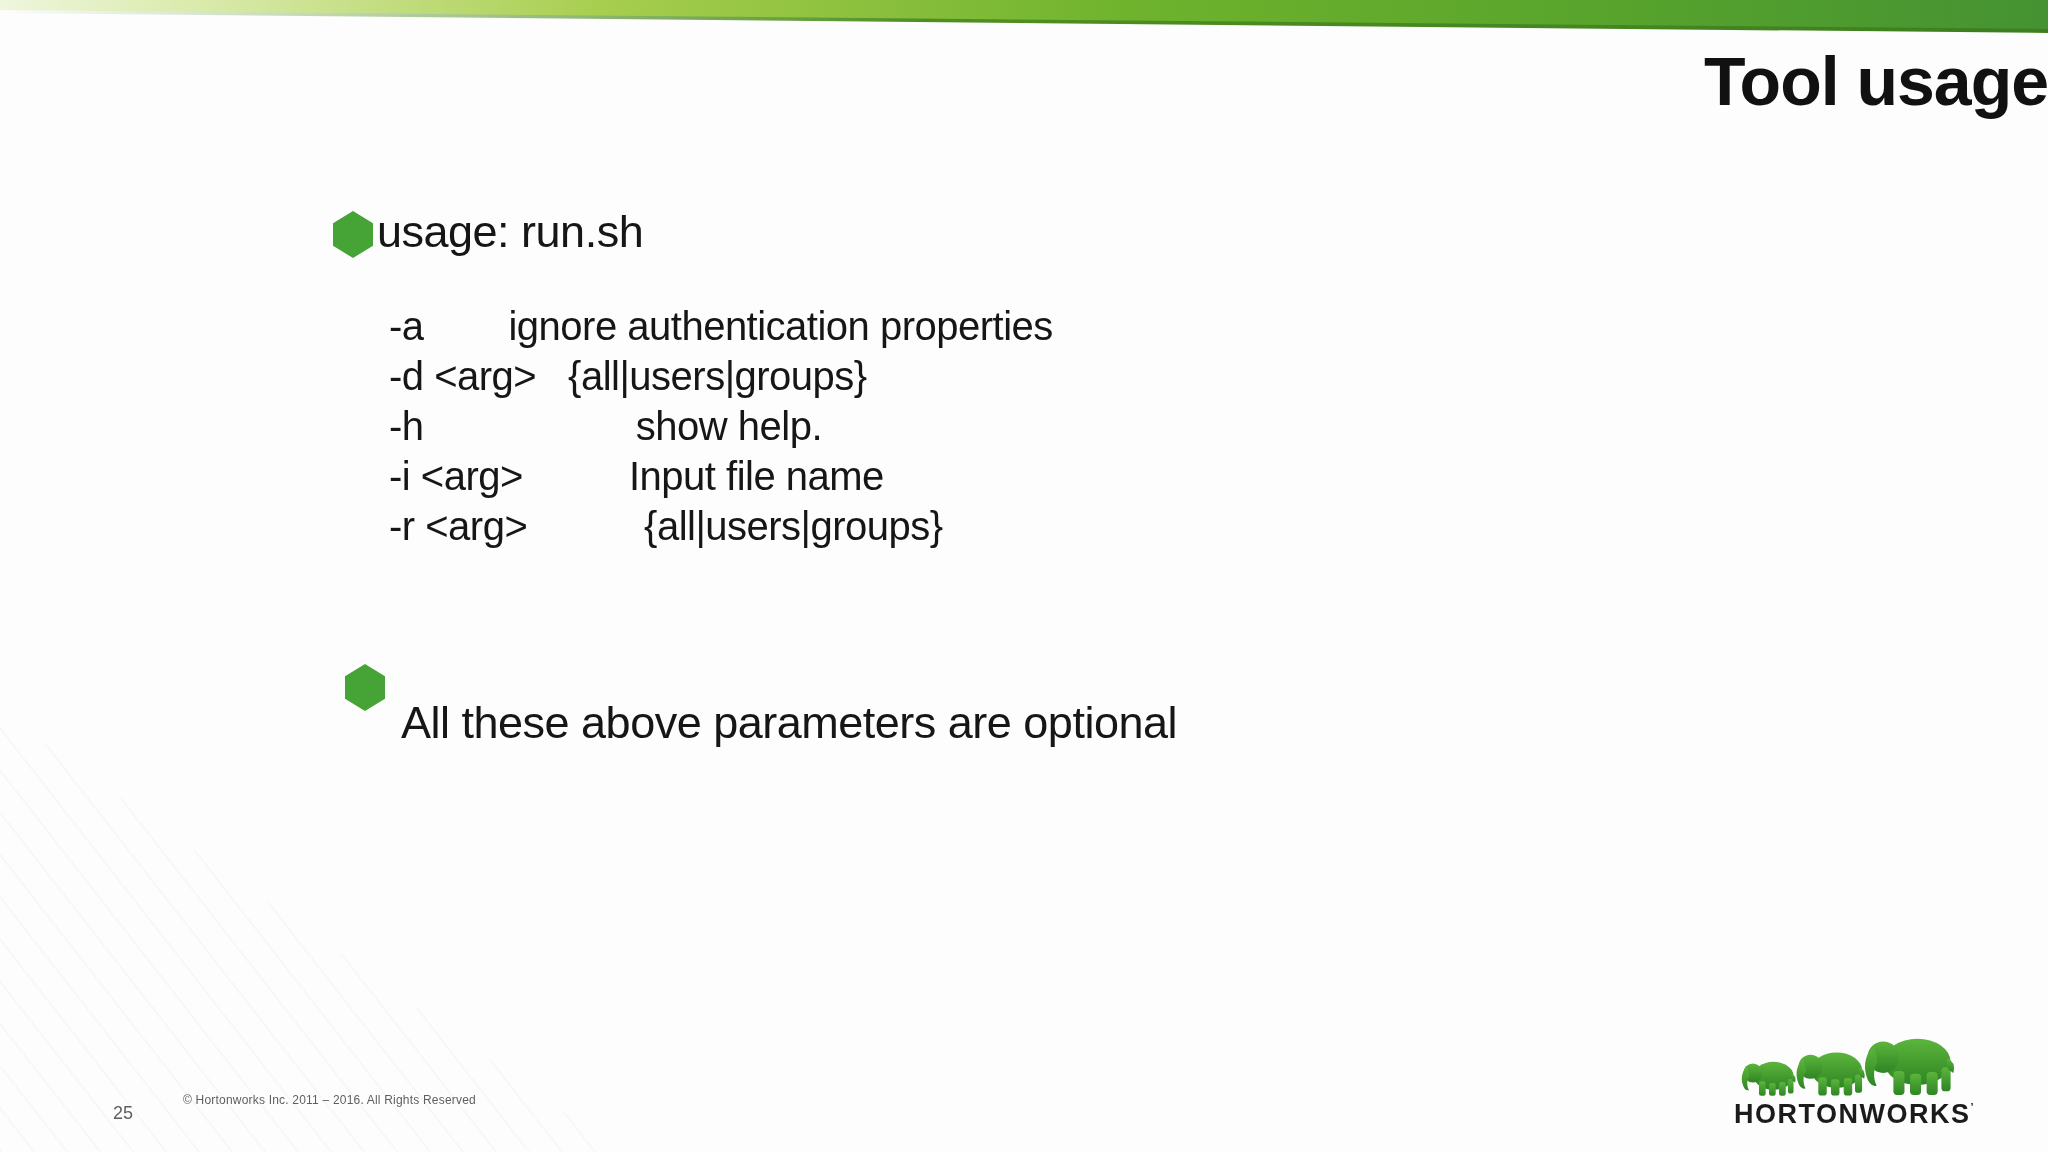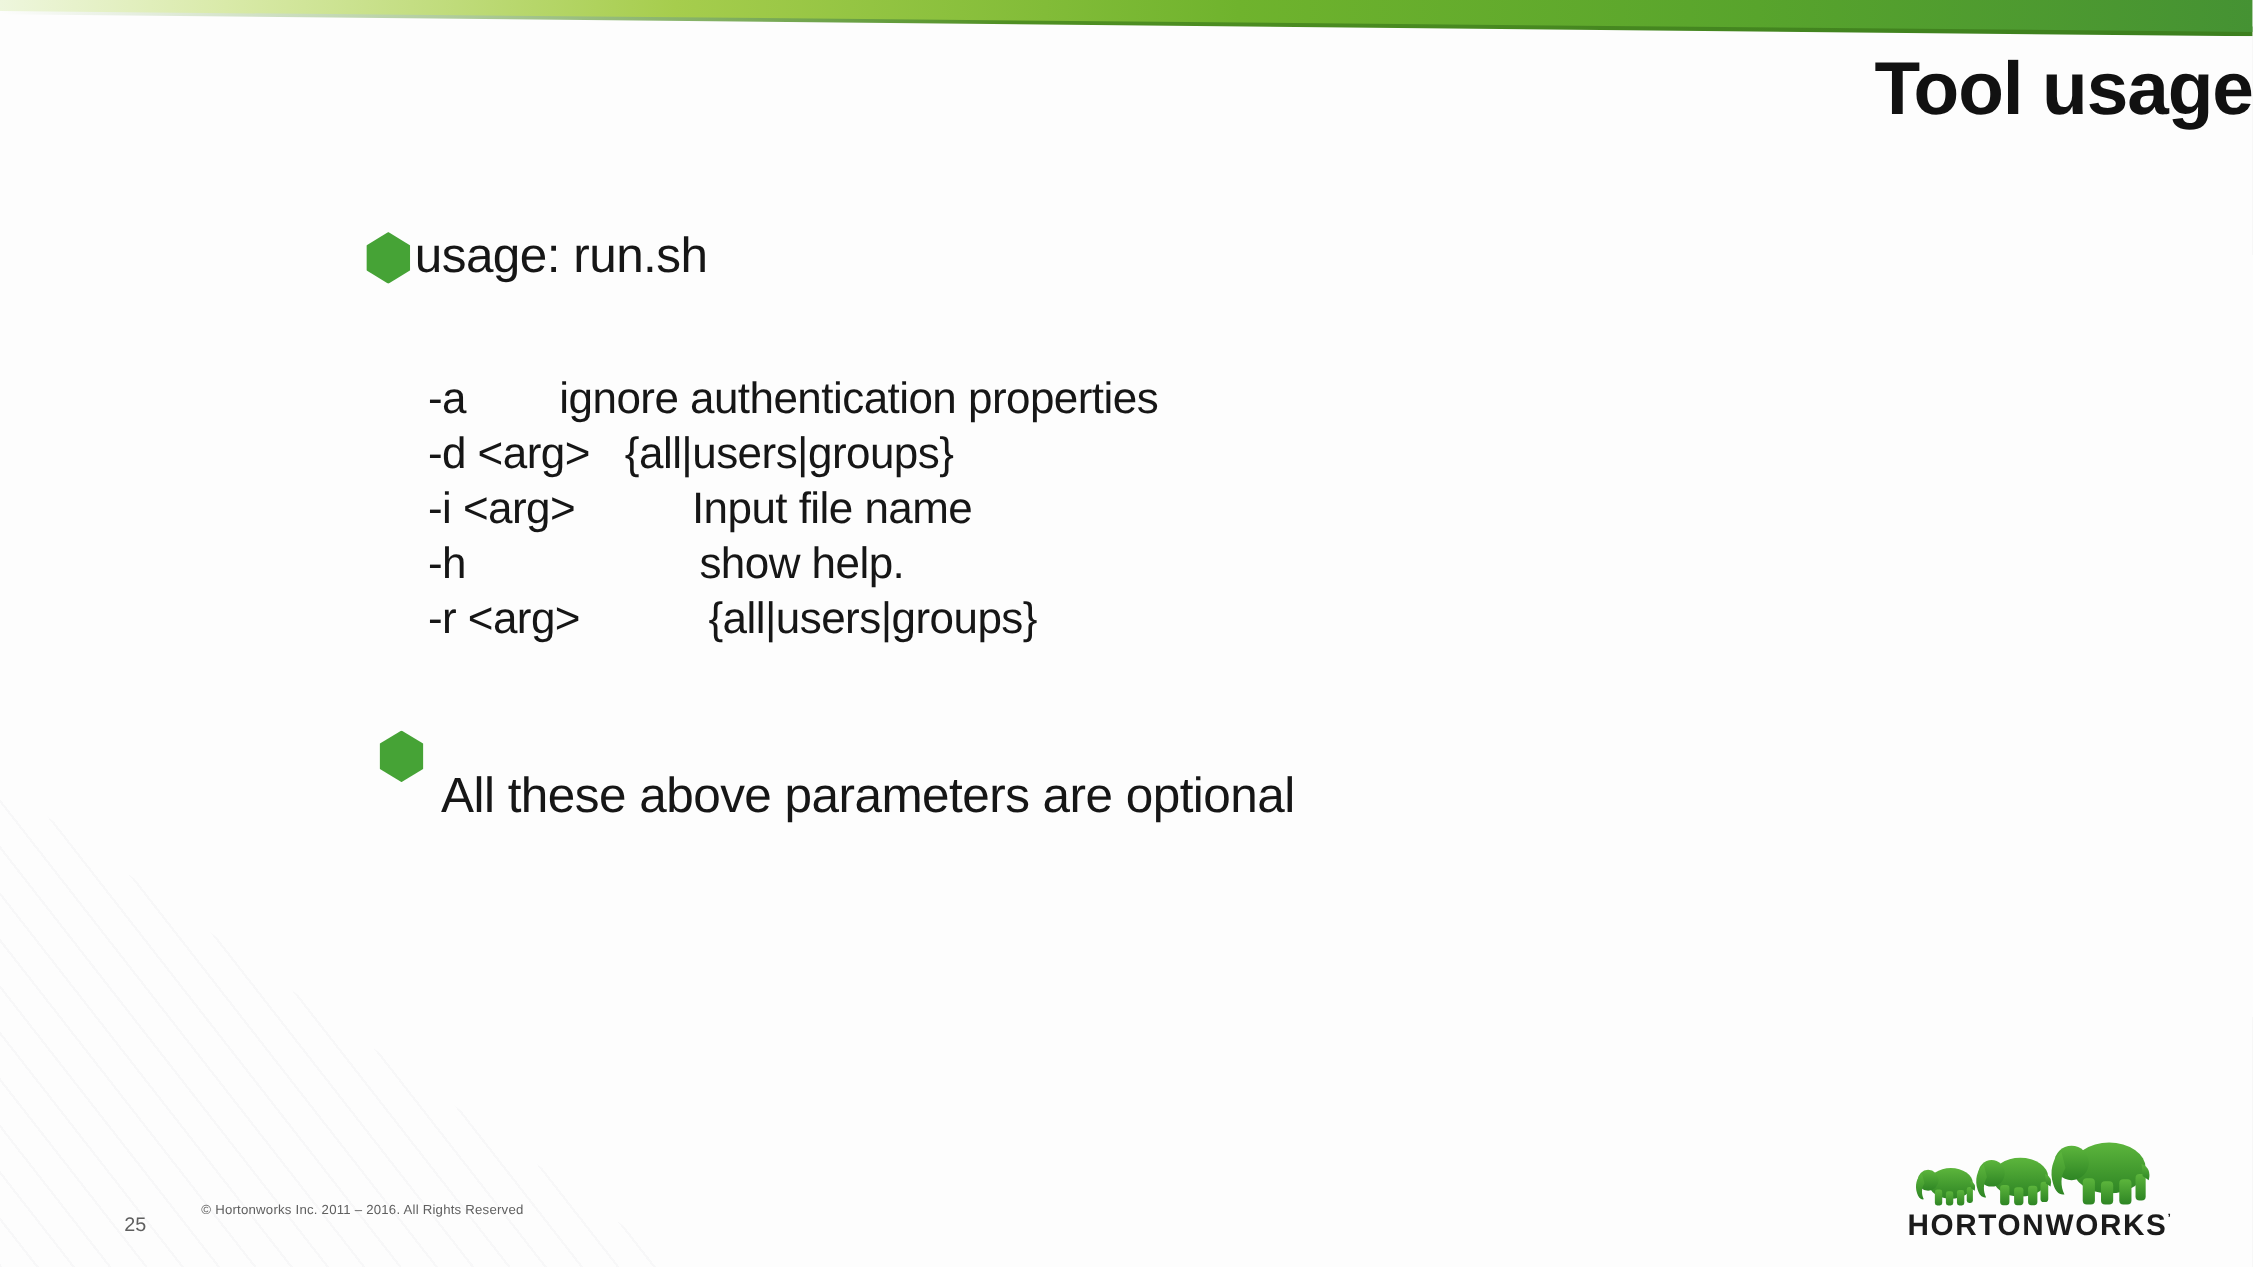--- a/index.html
+++ b/index.html
@@ -62,21 +62,20 @@
     font-size:45px;letter-spacing:-0.5px;
     color:var(--body-color);
     white-space:pre;
   }
   .bullet-label.usage{left:377px;top:206px;}
   .bullet-label.note{left:401px;top:662px;margin-top:35px;}
   .options-block{
     position:absolute;left:389px;top:301px;
     font-size:40px;line-height:50px;letter-spacing:-0.5px;
     color:var(--body-color);
-    margin-top:36px;
   }
   .option-line{white-space:pre;}
   .footer-page{
     position:absolute;left:113px;top:1103px;
     font-size:18px;color:var(--footer-gray);
   }
   .footer-copyright{
     position:absolute;left:183px;top:1093px;
     font-size:12px;color:var(--footer-gray);letter-spacing:0.2px;
   }
@@ -94,22 +93,22 @@
   <div class="band-fill"></div>
 
   <div class="page-title">Tool usage</div>
 
   <span class="hex usage"></span>
   <div class="bullet-label usage">usage: run.sh</div>
 
   <div class="options-block">
     <div class="option-line">-a        ignore authentication properties</div>
     <div class="option-line">-d &lt;arg&gt;   {all|users|groups}</div>
+    <div class="option-line">-h                    show help.</div>
     <div class="option-line">-i &lt;arg&gt;          Input file name</div>
-    <div class="option-line">-h                    show help.</div>
     <div class="option-line">-r &lt;arg&gt;           {all|users|groups}</div>
   </div>
 
   <span class="hex note"></span>
   <div class="bullet-label note">All these above parameters are optional</div>
 
   <div class="corner-texture"></div>
 
   <div class="footer-page">25</div>
   <div class="footer-copyright">© Hortonworks Inc. 2011 – 2016. All Rights Reserved</div>

